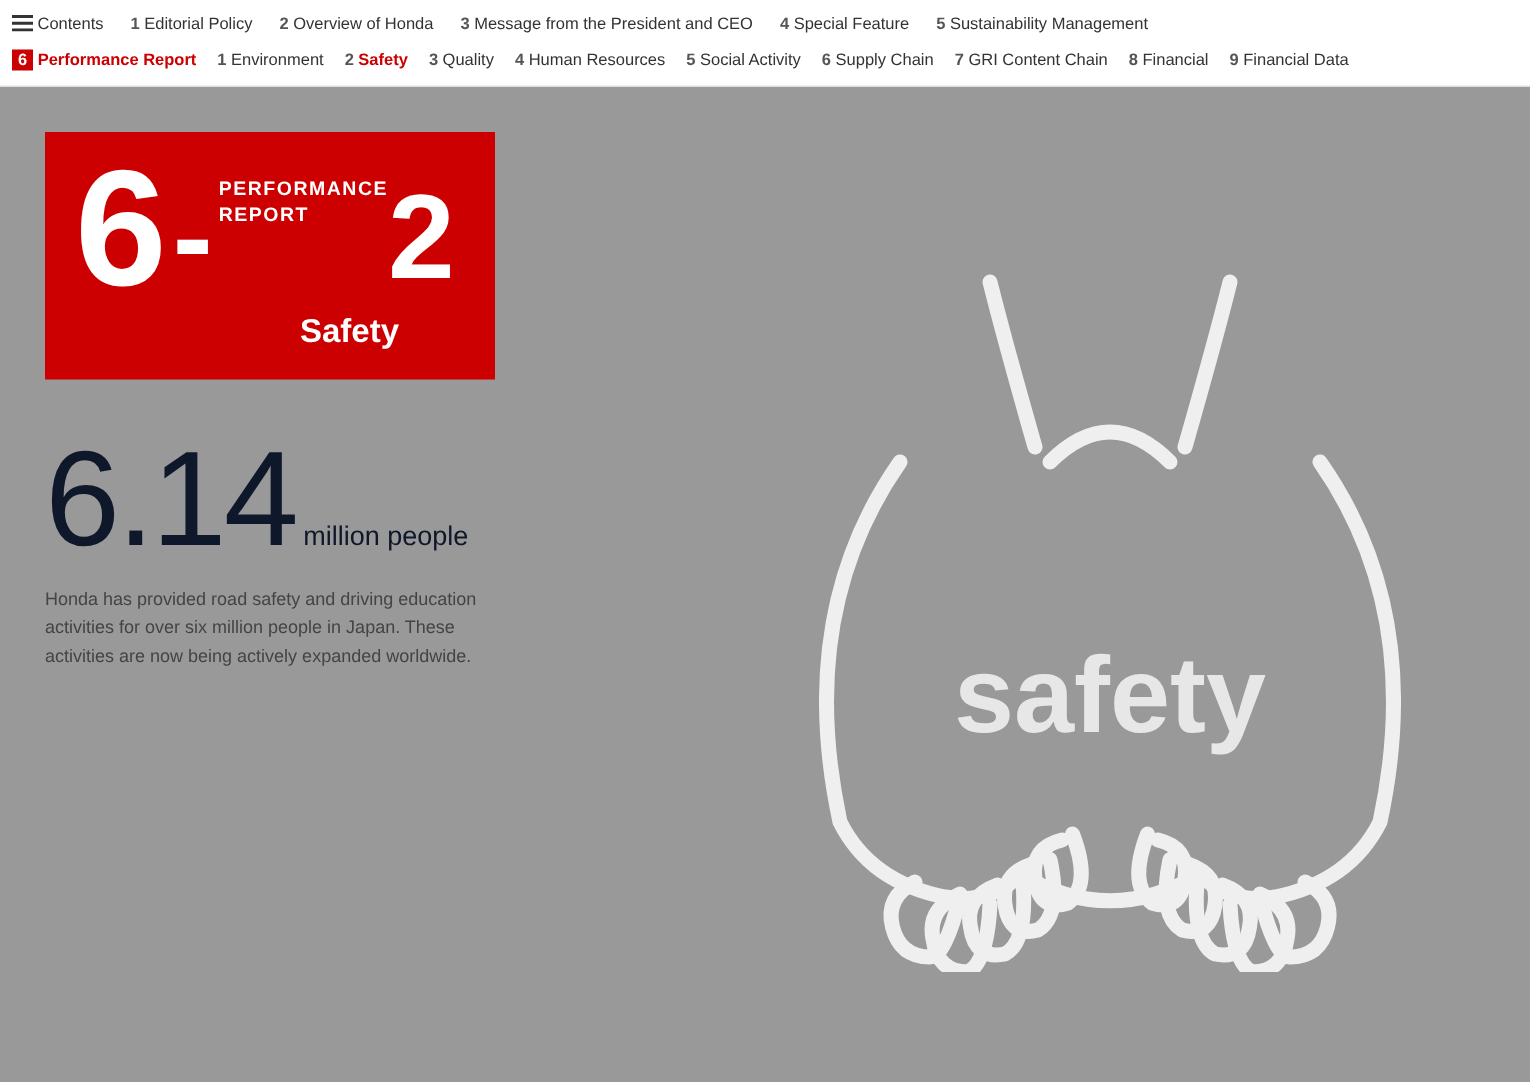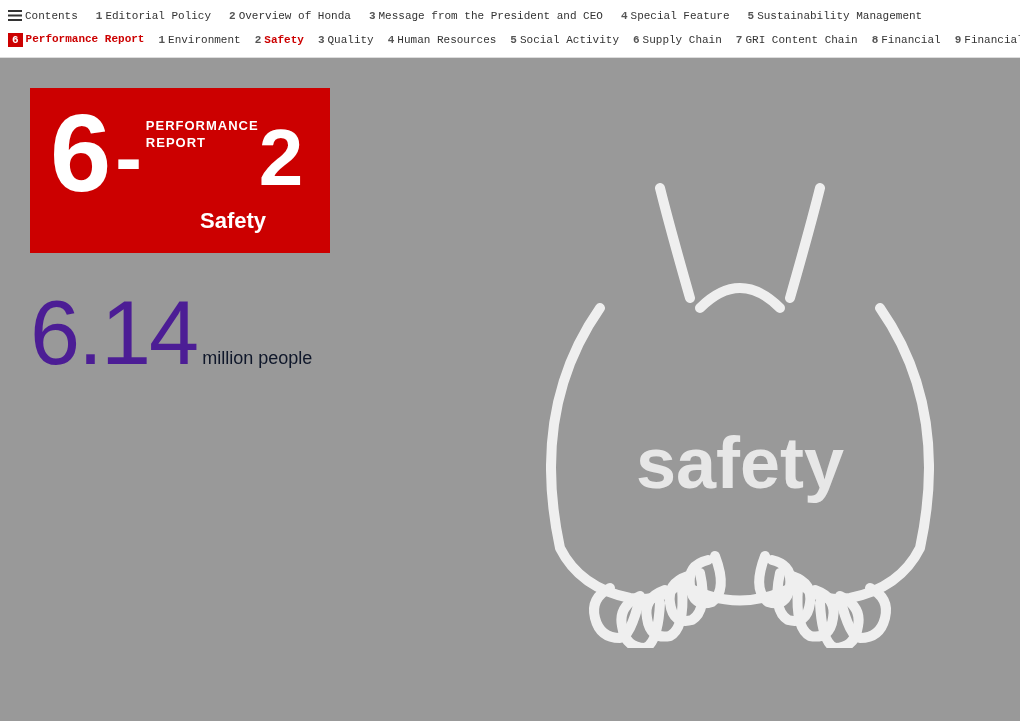--- a/index.html
+++ b/index.html
@@ -32,24 +32,24 @@
     .nav-row2 {
       display: flex;
       align-items: center;
       gap: 14px;
       font-size: 11px;
       color: #333;
       padding-bottom: 4px;
     }
     .nav-item {
       display: flex;
+      align-items: center;
       gap: 3px;
       cursor: pointer;
       white-space: nowrap;
-      font-family: Liberation Mono, monospace;
     }
     .nav-num {
       font-weight: bold;
       color: #555;
       font-size: 11px;
     }
     .nav-num.red {
       background: #cc0000;
       color: #fff;
       padding: 1px 4px;
@@ -129,21 +129,21 @@
 
     
     .stats-section {
       position: absolute;
       top: 230px;
       left: 30px;
       width: 320px;
     }
     .big-stat {
       font-size: 90px;
-      color: #4c1d95;
+      color: #0f172a;
       font-weight: 300;
       line-height: 1;
       letter-spacing: -2px;
     }
     .stat-unit {
       font-size: 18px;
       color: #0f172a;
       margin-left: 5px;
       font-weight: normal;
     }
@@ -298,20 +298,21 @@
       <span class="small-num">2</span>
     </div>
     <span class="safety-label">Safety</span>
   </div>
 
   <div class="stats-section">
     <div style="display:flex; align-items:baseline;">
       <span class="big-stat">6.14</span>
       <span class="stat-unit">million people</span>
     </div>
+    <p class="stat-desc">Honda has provided road safety and driving education activities for over six million people in Japan. These activities are now being actively expanded worldwide.</p>
   </div>
 
   <div class="safety-illustration">
     <svg class="safety-svg" viewBox="0 0 480 520" xmlns="http://www.w3.org/2000/svg">
 
       <g stroke="#fff" stroke-width="10" fill="none" stroke-linecap="round" stroke-linejoin="round">
 
         <path d="M 100 180 Q 30 280 60 420 Q 80 460 130 470 Q 160 475 180 455"></path>
 
         <path d="M 140 470 Q 130 510 120 510 Q 100 510 95 490 Q 90 470 110 460"></path>

